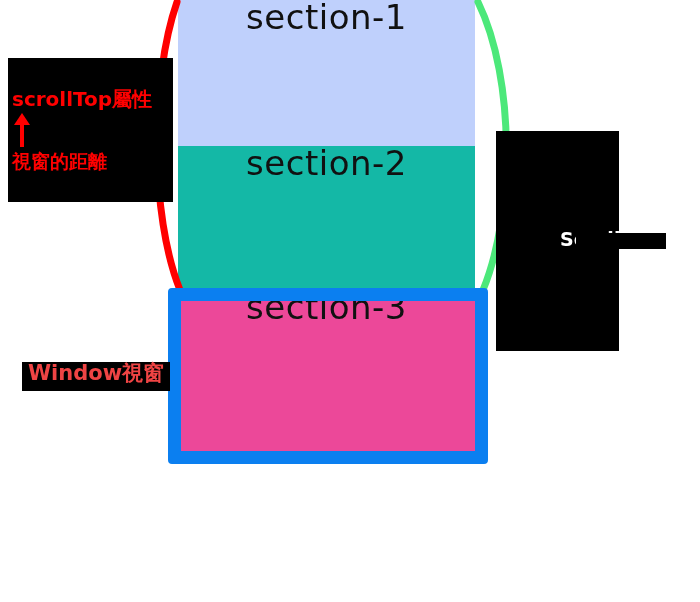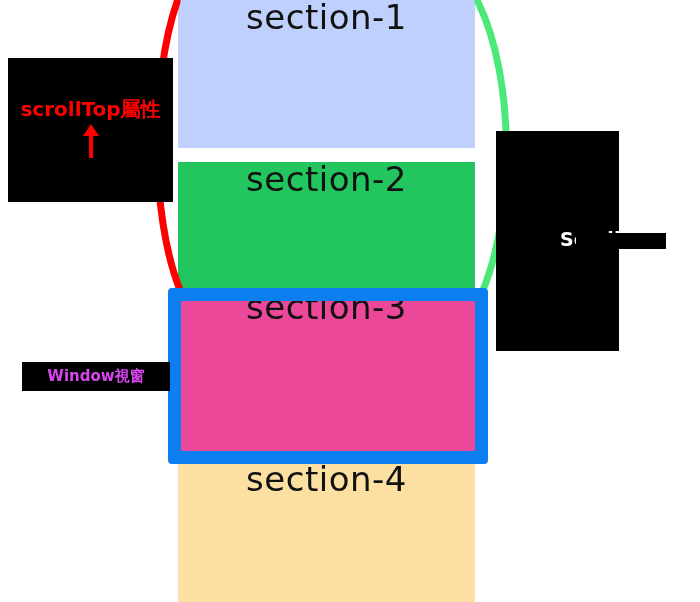--- a/index.html
+++ b/index.html
@@ -37,21 +37,21 @@
   }
   .section-label {
     font-size: 34px;
     font-weight: 400;
     color: #111111;
     letter-spacing: 0.5px;
     line-height: 1;
     font-family: "DejaVu Sans", "Liberation Sans", sans-serif;
   }
   #section-1 { top: 0px;   height: 148px; background: #bfd0fc; }
-  #section-2 { top: 162px; height: 142px; background: #22c55e; }
+  #section-2 { top: 146px; height: 142px; background: #14b8a6; }
   #section-3 { top: 290px; height: 172px; background: #ec4899; }
   #section-4 { top: 462px; height: 140px; background: #fce0a2; }
 
   
   .viewport-frame {
     position: absolute;
     left: 168px;
     top: 288px;
     width: 320px;
     height: 176px;
@@ -72,21 +72,21 @@
     pointer-events: none;
   }
 
   
   .callout {
     position: absolute;
     background: #000000;
     box-sizing: border-box;
     display: flex;
     flex-direction: column;
-    align-items: center;
+    align-items: flex-start;
     justify-content: center;
   }
 
   #scrolltop-callout {
     left: 8px;
     top: 58px;
     width: 165px;
     height: 144px;
     padding: 6px 4px;
   }
@@ -108,22 +108,22 @@
   }
 
   #window-callout {
     left: 22px;
     top: 362px;
     width: 148px;
     height: 29px;
     flex-direction: row;
   }
   #window-callout .callout-line {
-    color: #d946ef;
-    font-size: 15px;
+    color: #ef4444;
+    font-size: 21px;
     font-weight: bold;
   }
 
   #scroll-callout {
     left: 496px;
     top: 131px;
     width: 123px;
     height: 220px;
     justify-content: center;
     align-items: flex-start;
@@ -165,40 +165,38 @@
   <div class="section-column">
     <div class="section" id="section-1">
       <span class="section-label">section-1</span>
     </div>
     <div class="section" id="section-2">
       <span class="section-label">section-2</span>
     </div>
     <div class="section" id="section-3">
       <span class="section-label">section-3</span>
     </div>
-    <div class="section" id="section-4">
-      <span class="section-label">section-4</span>
-    </div>
   </div>
 
   <svg class="curve-layer" viewBox="0 0 700 602" width="700" height="602" xmlns="http://www.w3.org/2000/svg">
     <path d="M 177 2 C 150 80, 150 215, 180 290" fill="none" stroke="#ff0000" stroke-width="7" stroke-linecap="round"></path>
     <path d="M 478 2 C 516 80, 514 215, 483 290" fill="none" stroke="#4ce87a" stroke-width="7" stroke-linecap="round"></path>
   </svg>
 
   <div class="viewport-frame"></div>
 
   <div class="callout" id="scrolltop-callout">
     <span class="callout-line">scrollTop屬性</span>
     <span class="up-arrow">
       <svg width="20" height="34" viewBox="0 0 20 34" xmlns="http://www.w3.org/2000/svg">
         <line x1="10" y1="34" x2="10" y2="8" stroke="#ff0000" stroke-width="4"></line>
         <polygon points="10,0 2,12 18,12" fill="#ff0000"></polygon>
       </svg>
     </span>
+    <span class="callout-line small">視窗的距離</span>
   </div>
 
   <div class="callout" id="window-callout">
     <span class="callout-line">Window視窗</span>
   </div>
 
   <div class="callout" id="scroll-callout">
     <span class="obscured-label">Scroll</span>
     <span class="obscure-bar"></span>
     <span class="obscure-bar-2"></span>

